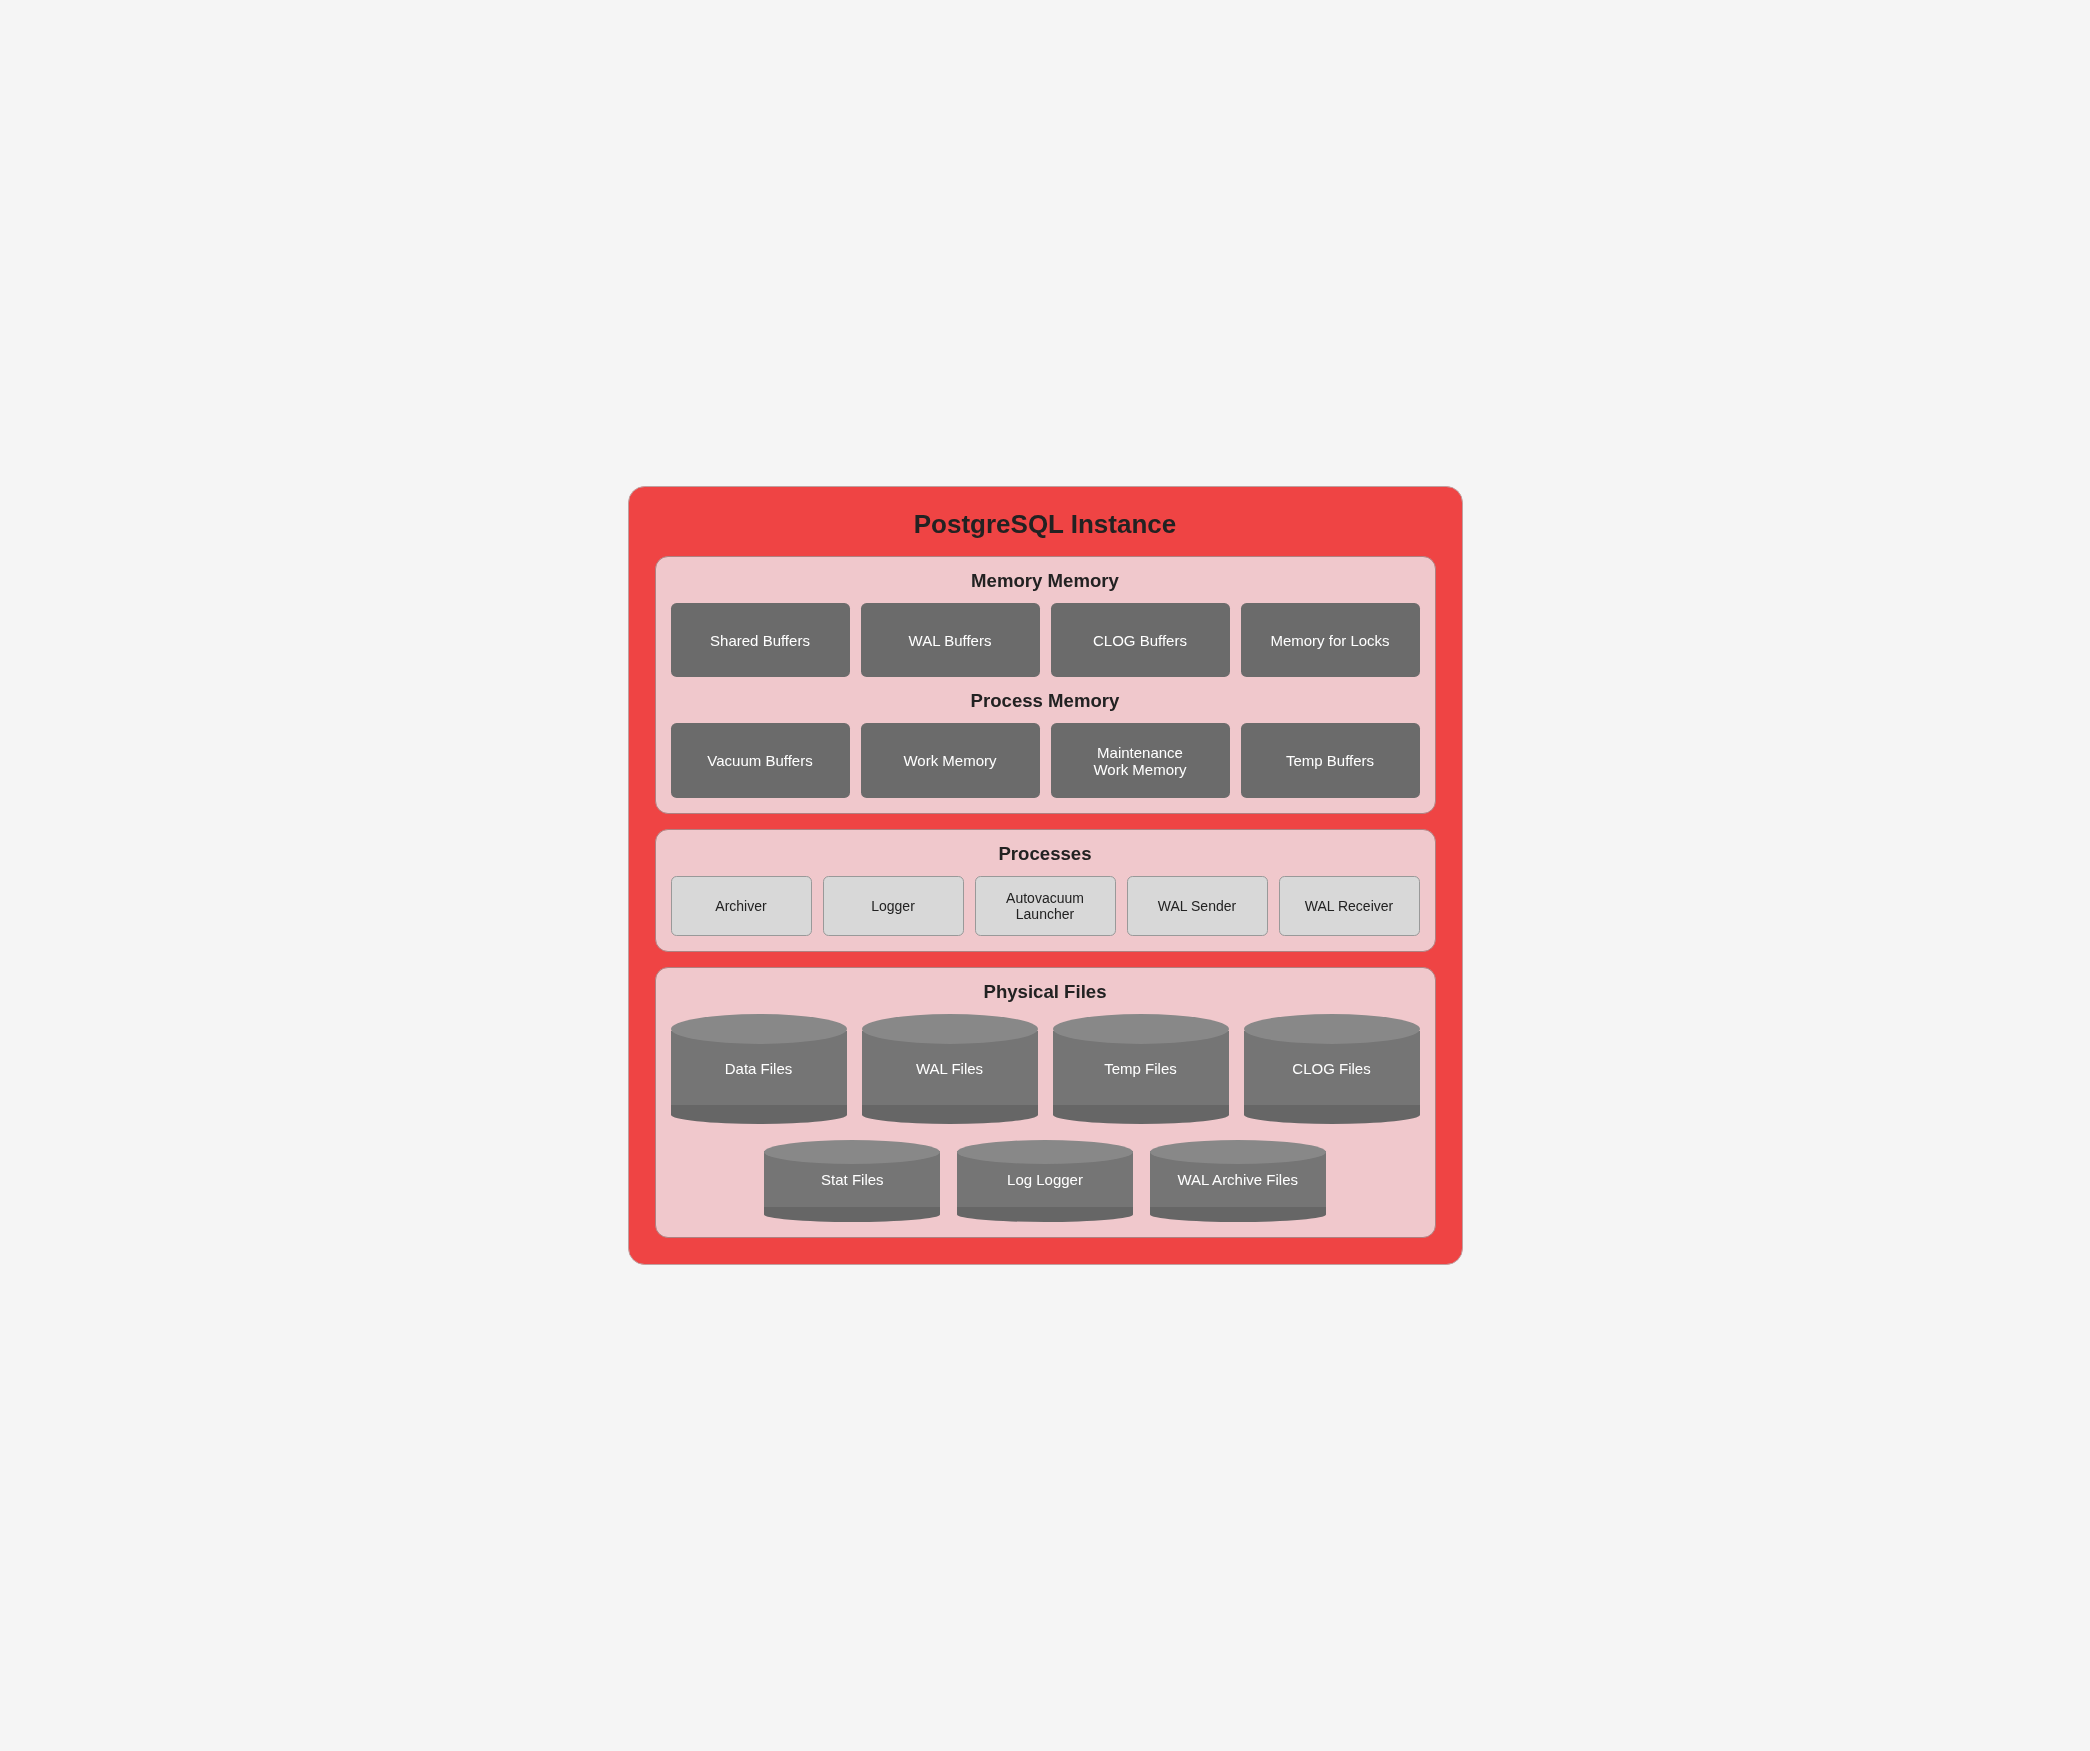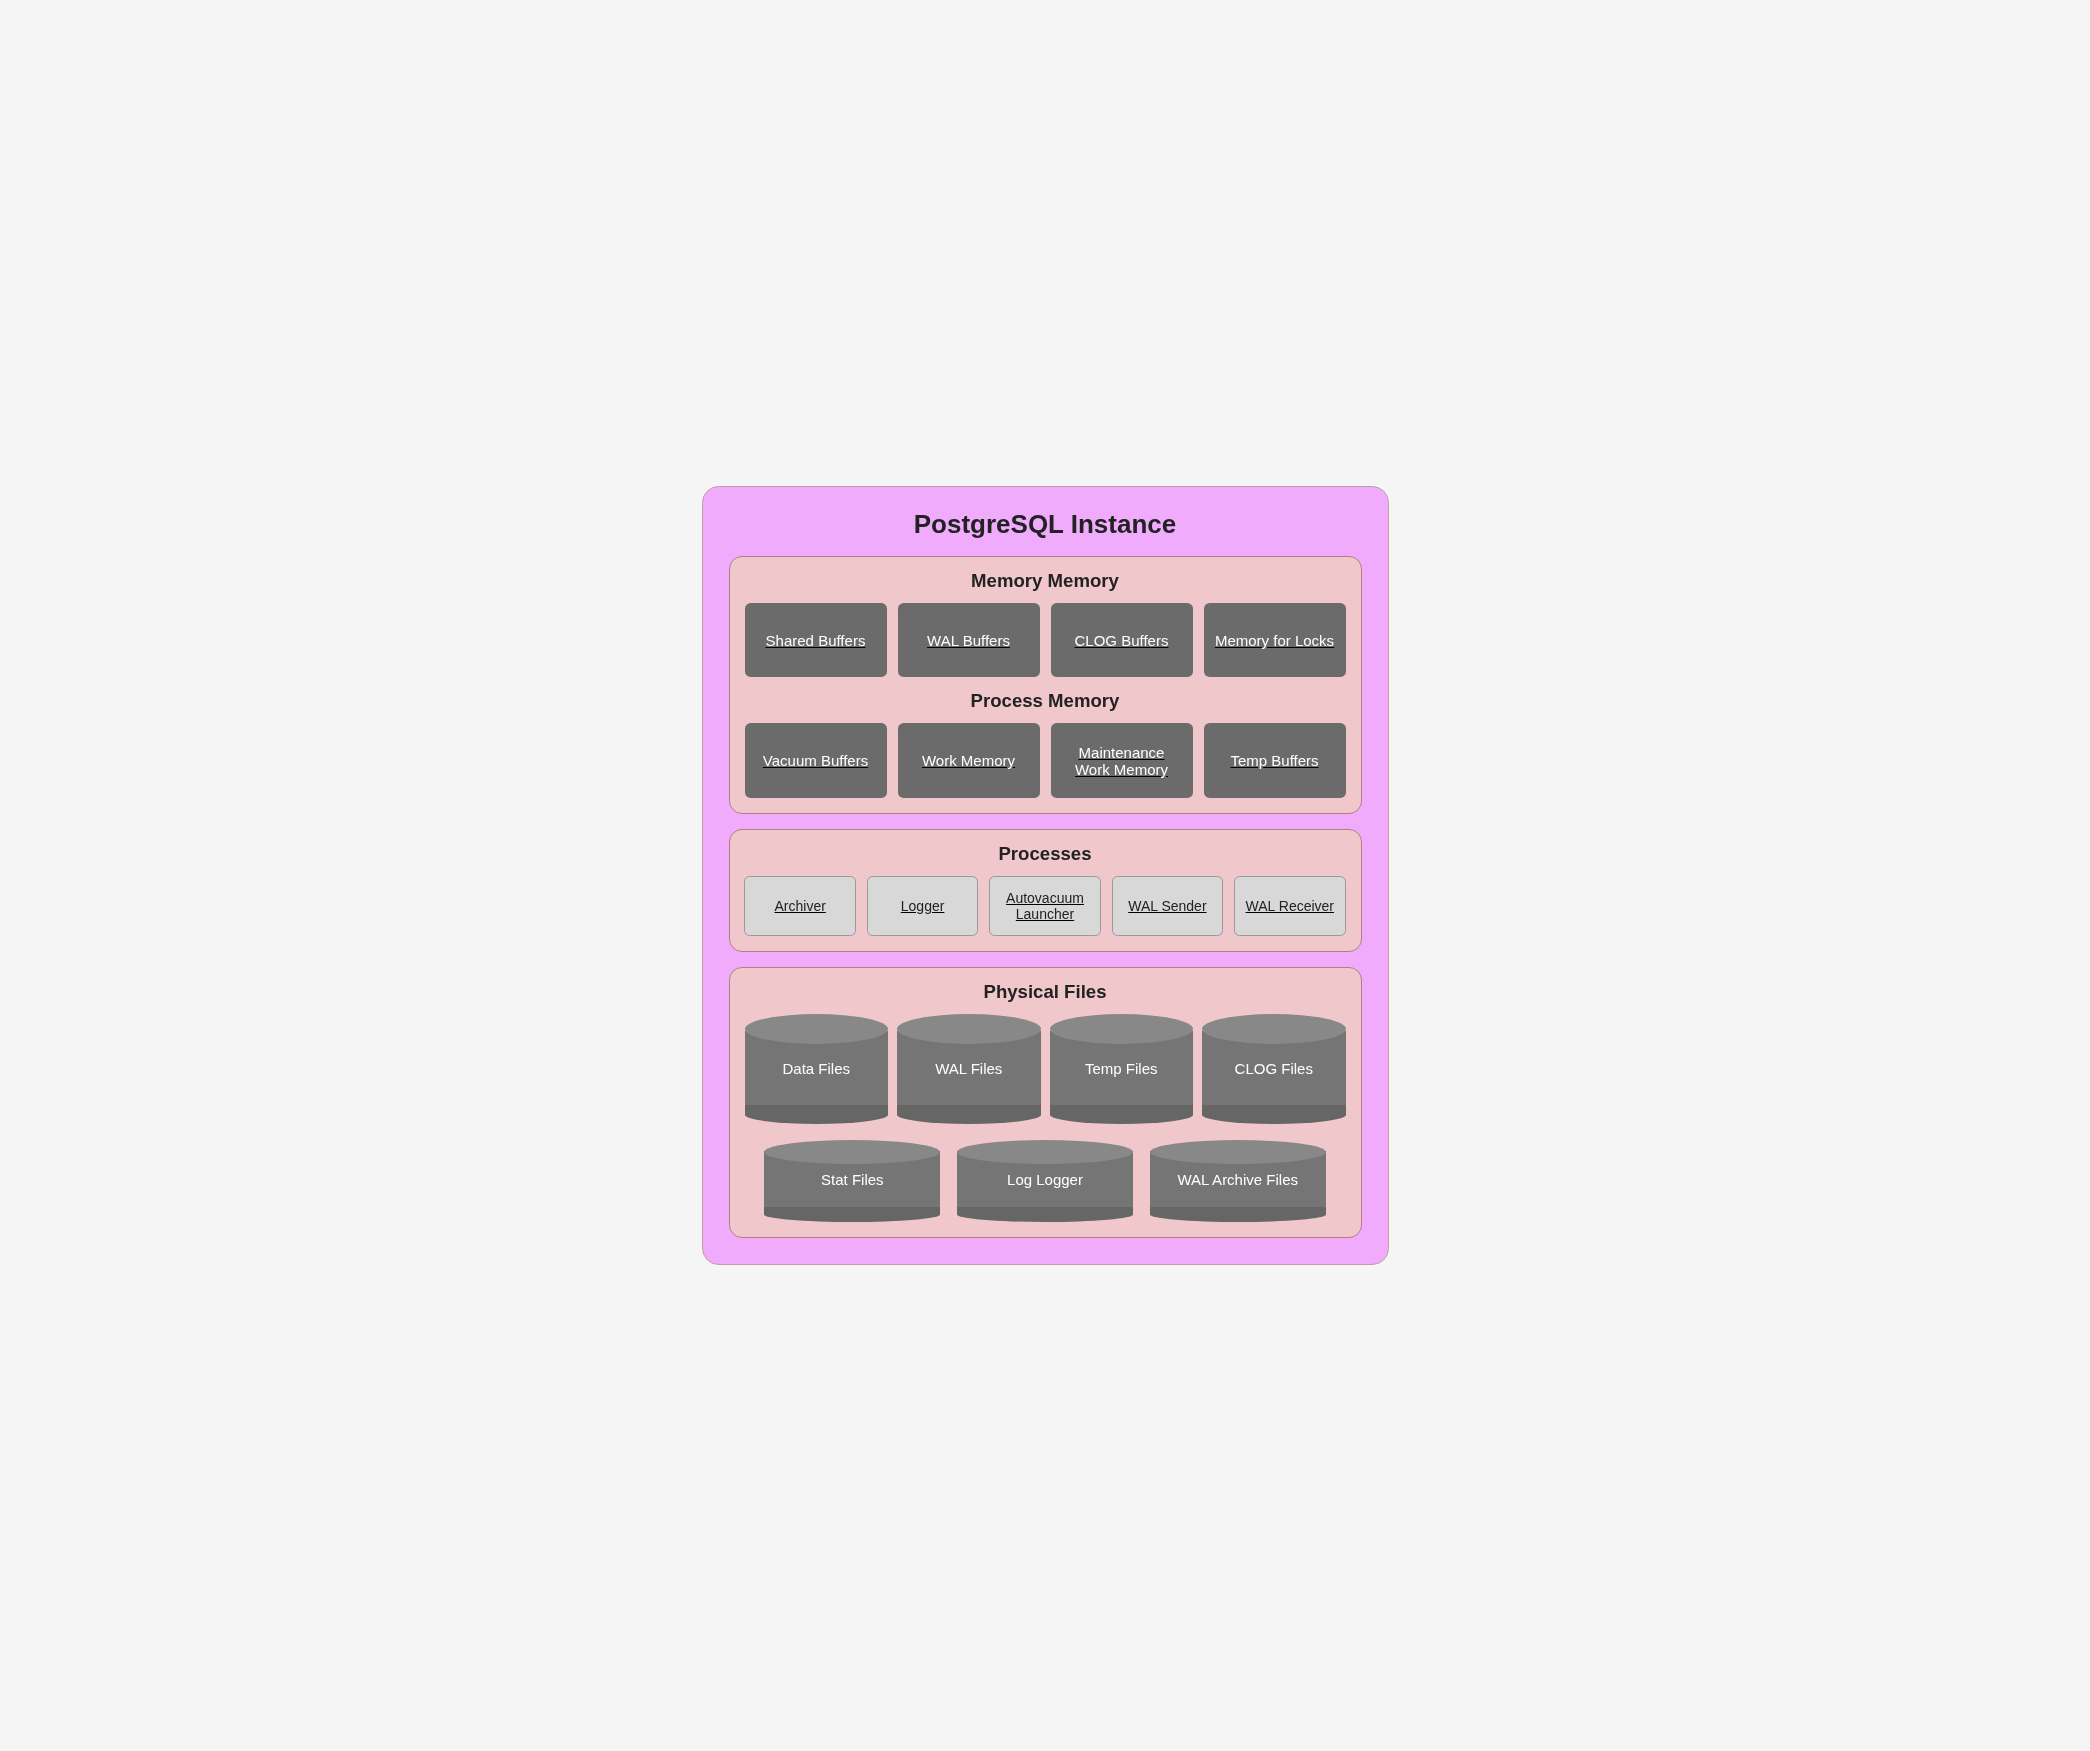--- a/index.html
+++ b/index.html
@@ -5,25 +5,25 @@
     * { box-sizing: border-box; margin: 0; padding: 0; }
     body {
       background: #f5f5f5;
       display: flex;
       justify-content: center;
       align-items: center;
       min-height: 100vh;
       font-family: Arial, sans-serif;
     }
     .outer-container {
-      background: #f0abfc;
+      background: #ef4444;
       border: 1.9px solid #c0a0a0;
       border-radius: 16.7px;
       padding: 22px 26px 26px 26px;
-      width: 687px;
+      width: 835px;
     }
     .main-title {
       text-align: center;
       font-size: 26px;
       font-weight: bold;
       margin-bottom: 16.7px;
       color: #222;
     }
     
     .section-box {
@@ -38,21 +38,20 @@
       font-size: 18.6px;
       font-weight: bold;
       margin-bottom: 11px;
       color: #222;
     }
     .items-row {
       display: flex;
       gap: 11px;
       justify-content: space-between;
       margin-bottom: 13px;
-      text-decoration: underline;
     }
     .items-row:last-child {
       margin-bottom: 0;
       justify-content: flex-end;
     }
     
     .mem-box {
       background: #6b6b6b;
       color: #fff;
       border-radius: 5.6px;

